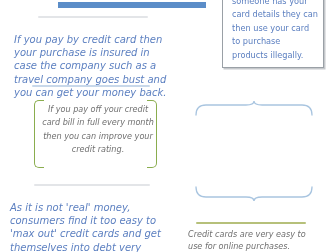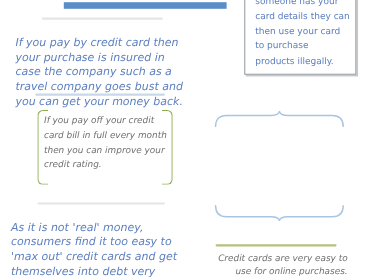--- a/index.html
+++ b/index.html
@@ -65,20 +65,21 @@
   .it-green-block {
     position: absolute;
     left: 40px;
     top: 103px;
     width: 116px;
     font-family: "DejaVu Sans", sans-serif;
     font-style: italic;
     font-size: 8.1px;
     line-height: 13.4px;
     color: #6f6f6f;
+    text-align: center;
   }
 
   
   .bracket {
     position: absolute;
     top: 100px;
     width: 9px;
     height: 66px;
     border-top: 1.6px solid #8aad4e;
     border-bottom: 1.6px solid #8aad4e;
@@ -90,21 +91,21 @@
   .it-gray {
     position: absolute;
     left: 188px;
     top: 228px;
     width: 128px;
     font-family: "DejaVu Sans", sans-serif;
     font-style: italic;
     font-size: 8.1px;
     line-height: 12.4px;
     color: #6f6f6f;
-    text-align: right;
+    text-align: left;
   }
 
   
   .card-box {
     position: absolute;
     left: 222px;
     top: -34px;
     width: 102px;
     height: 102px;
     border: 1.4px solid #9aa0a6;

